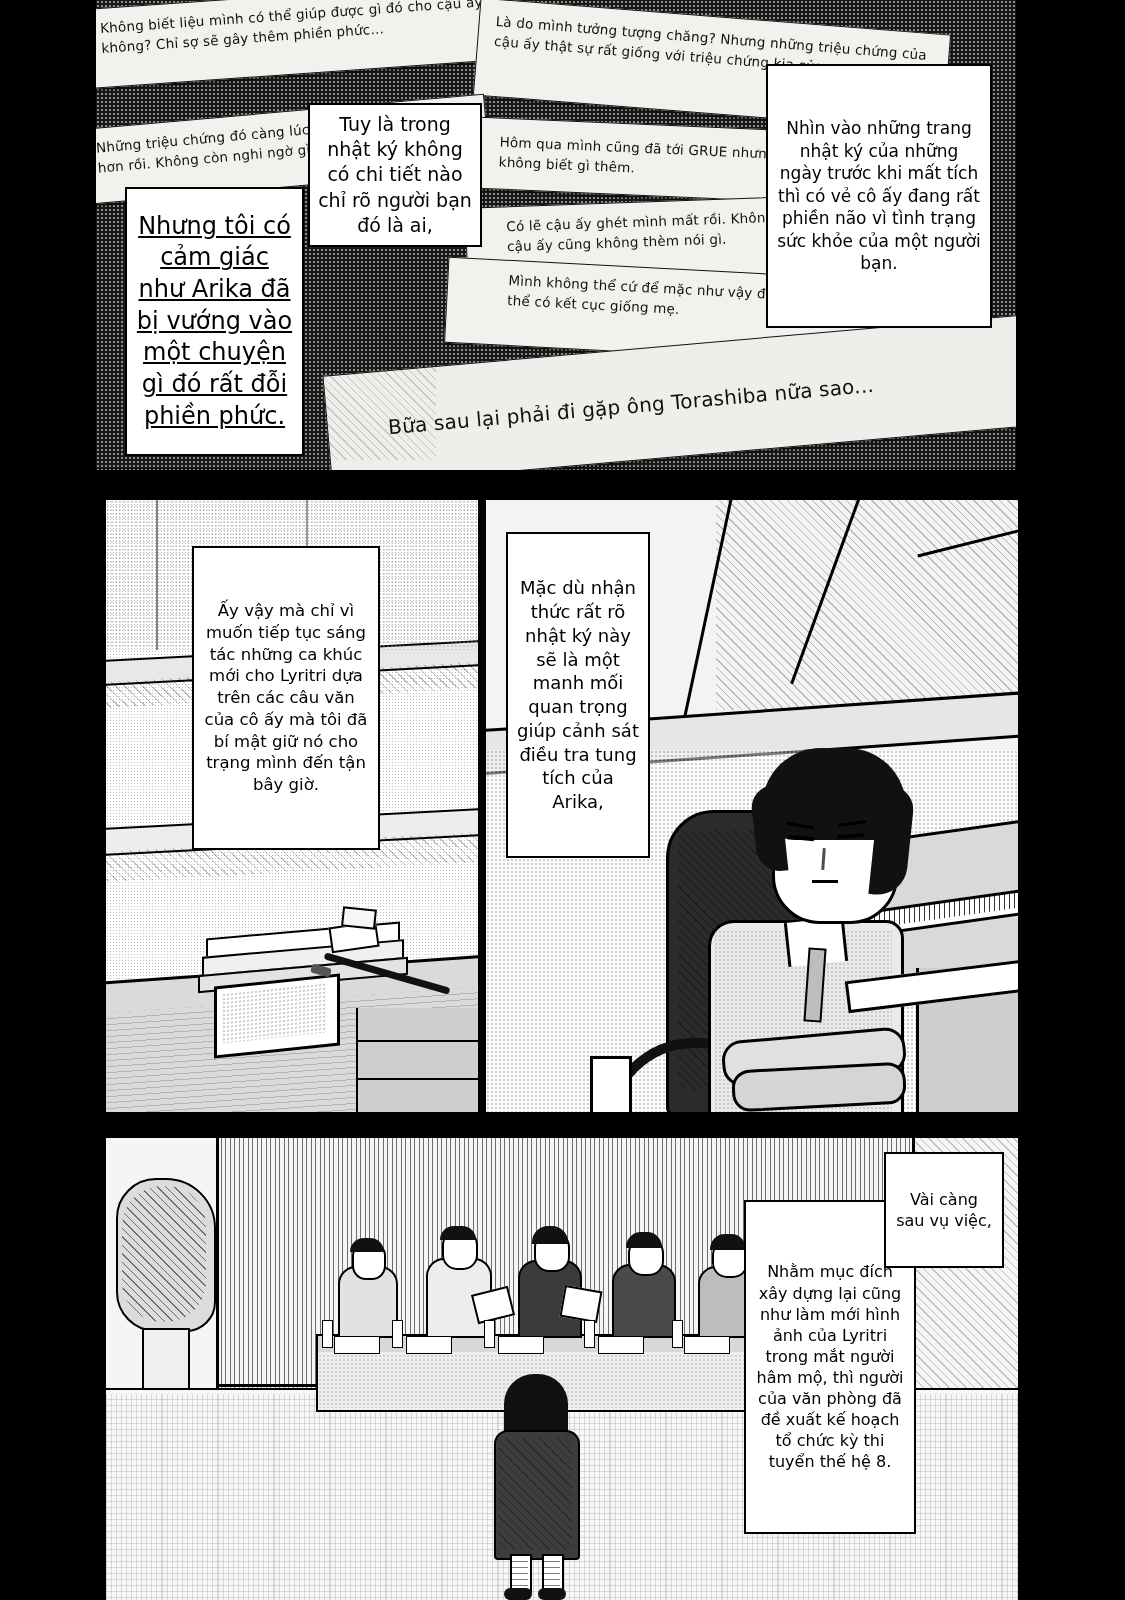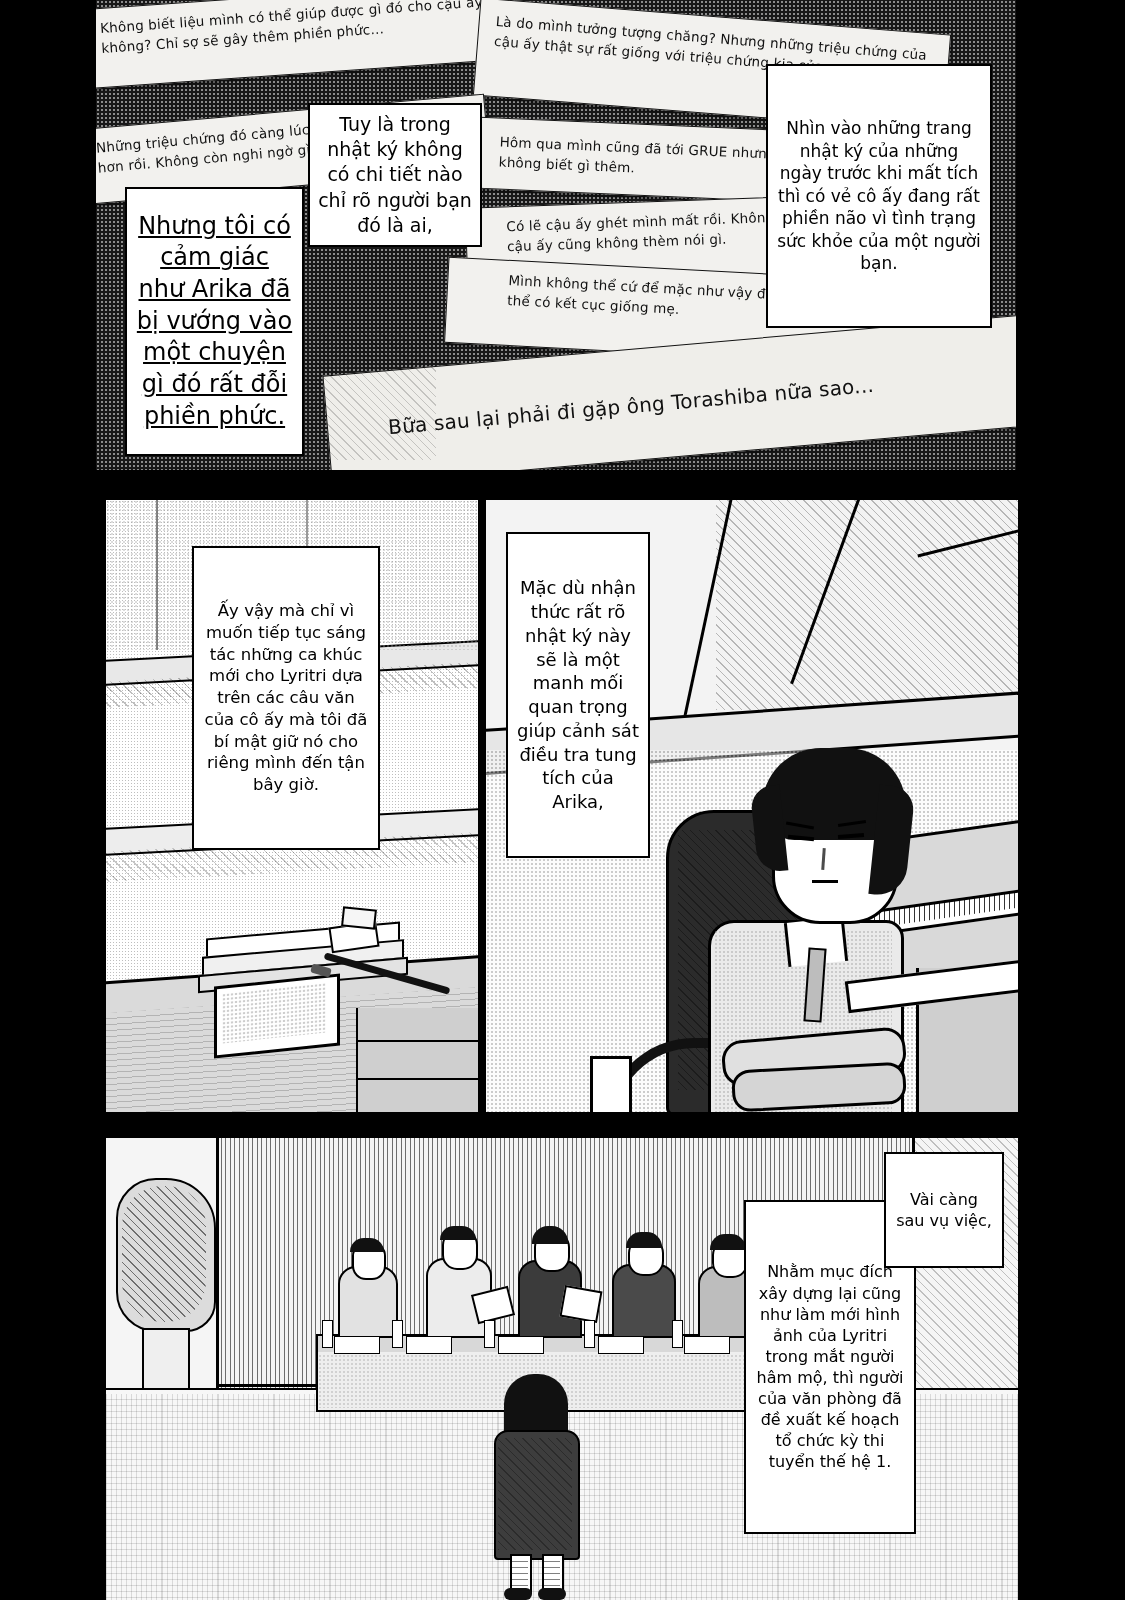--- a/index.html
+++ b/index.html
@@ -123,21 +123,21 @@
     <div class="shape" style="left:205px;top:466px;width:20px;height:9px;background:#555;border-radius:3px;transform:rotate(16deg);"></div>
 
     <div class="shape" style="left:224px;top:424px;width:44px;height:22px;background:#fff;border:2px solid #000;transform:rotate(-8deg);"></div>
     <div class="shape" style="left:236px;top:408px;width:30px;height:16px;background:#f6f6f6;border:2px solid #000;transform:rotate(6deg);"></div>
 
     <div class="shape" style="left:250px;top:508px;width:130px;height:104px;background:#cfcfcf;border-left:2px solid #000;"></div>
     <div class="shape" style="left:250px;top:540px;width:130px;height:2px;background:#000;"></div>
     <div class="shape" style="left:250px;top:578px;width:130px;height:2px;background:#000;"></div>
 
     <div class="box" style="left:86px;top:46px;width:184px;height:300px;">
-      <div class="txt" style="font-size:16.5px;">Ấy vậy mà chỉ vì muốn tiếp tục sáng tác những ca khúc mới cho Lyritri dựa trên các câu văn của cô ấy mà tôi đã bí mật giữ nó cho riêng mình đến tận bây giờ.</div>
+      <div class="txt" style="font-size:16.5px;">Ấy vậy mà chỉ vì muốn tiếp tục sáng tác những ca khúc mới cho Lyritri dựa trên các câu văn của cô ấy mà tôi đã bí mật giữ nó cho trạng mình đến tận bây giờ.</div>
     </div>
   </div>
 
   <div class="panel" id="panel3">
 
     <div class="shape" style="left:0;top:0;width:532px;height:250px;background:#f3f3f3;"></div>
     <div class="shape tex-diag" style="left:230px;top:0;width:302px;height:210px;opacity:.25;"></div>
     <div class="shape" style="left:220px;top:-10px;width:3px;height:240px;background:#000;transform:rotate(12deg);"></div>
     <div class="shape" style="left:340px;top:-20px;width:3px;height:210px;background:#000;transform:rotate(20deg);"></div>
     <div class="shape" style="left:430px;top:40px;width:120px;height:3px;background:#000;transform:rotate(-14deg);"></div>
@@ -249,21 +249,21 @@
     <div class="shape tex-diag" style="left:392px;top:300px;width:74px;height:112px;opacity:.3;"></div>
     <div class="shape" style="left:404px;top:416px;width:18px;height:36px;background:#fff;border:2px solid #000;"></div>
     <div class="shape" style="left:436px;top:416px;width:18px;height:36px;background:#fff;border:2px solid #000;"></div>
     <div class="shape tex-h" style="left:404px;top:418px;width:18px;height:32px;opacity:.5;background-size:100% 6px;"></div>
     <div class="shape tex-h" style="left:436px;top:418px;width:18px;height:32px;opacity:.5;background-size:100% 6px;"></div>
     <div class="shape" style="left:398px;top:450px;width:28px;height:12px;background:#111;border-radius:6px;"></div>
     <div class="shape" style="left:432px;top:450px;width:28px;height:12px;background:#111;border-radius:6px;"></div>
 
 
     <div class="box" style="left:638px;top:62px;width:168px;height:330px;">
-      <div class="txt" style="font-size:16px;">Nhằm mục đích xây dựng lại cũng như làm mới hình ảnh của Lyritri trong mắt người hâm mộ, thì người của văn phòng đã đề xuất kế hoạch tổ chức kỳ thi tuyển thế hệ 1.</div>
+      <div class="txt" style="font-size:16px;">Nhằm mục đích xây dựng lại cũng như làm mới hình ảnh của Lyritri trong mắt người hâm mộ, thì người của văn phòng đã đề xuất kế hoạch tổ chức kỳ thi tuyển thế hệ 8.</div>
     </div>
 
     <div class="box" style="left:778px;top:14px;width:116px;height:112px;">
       <div class="txt" style="font-size:16px;">Vài càng sau vụ việc,</div>
     </div>
   </div>
 
 </div>
 
 </body></html>

